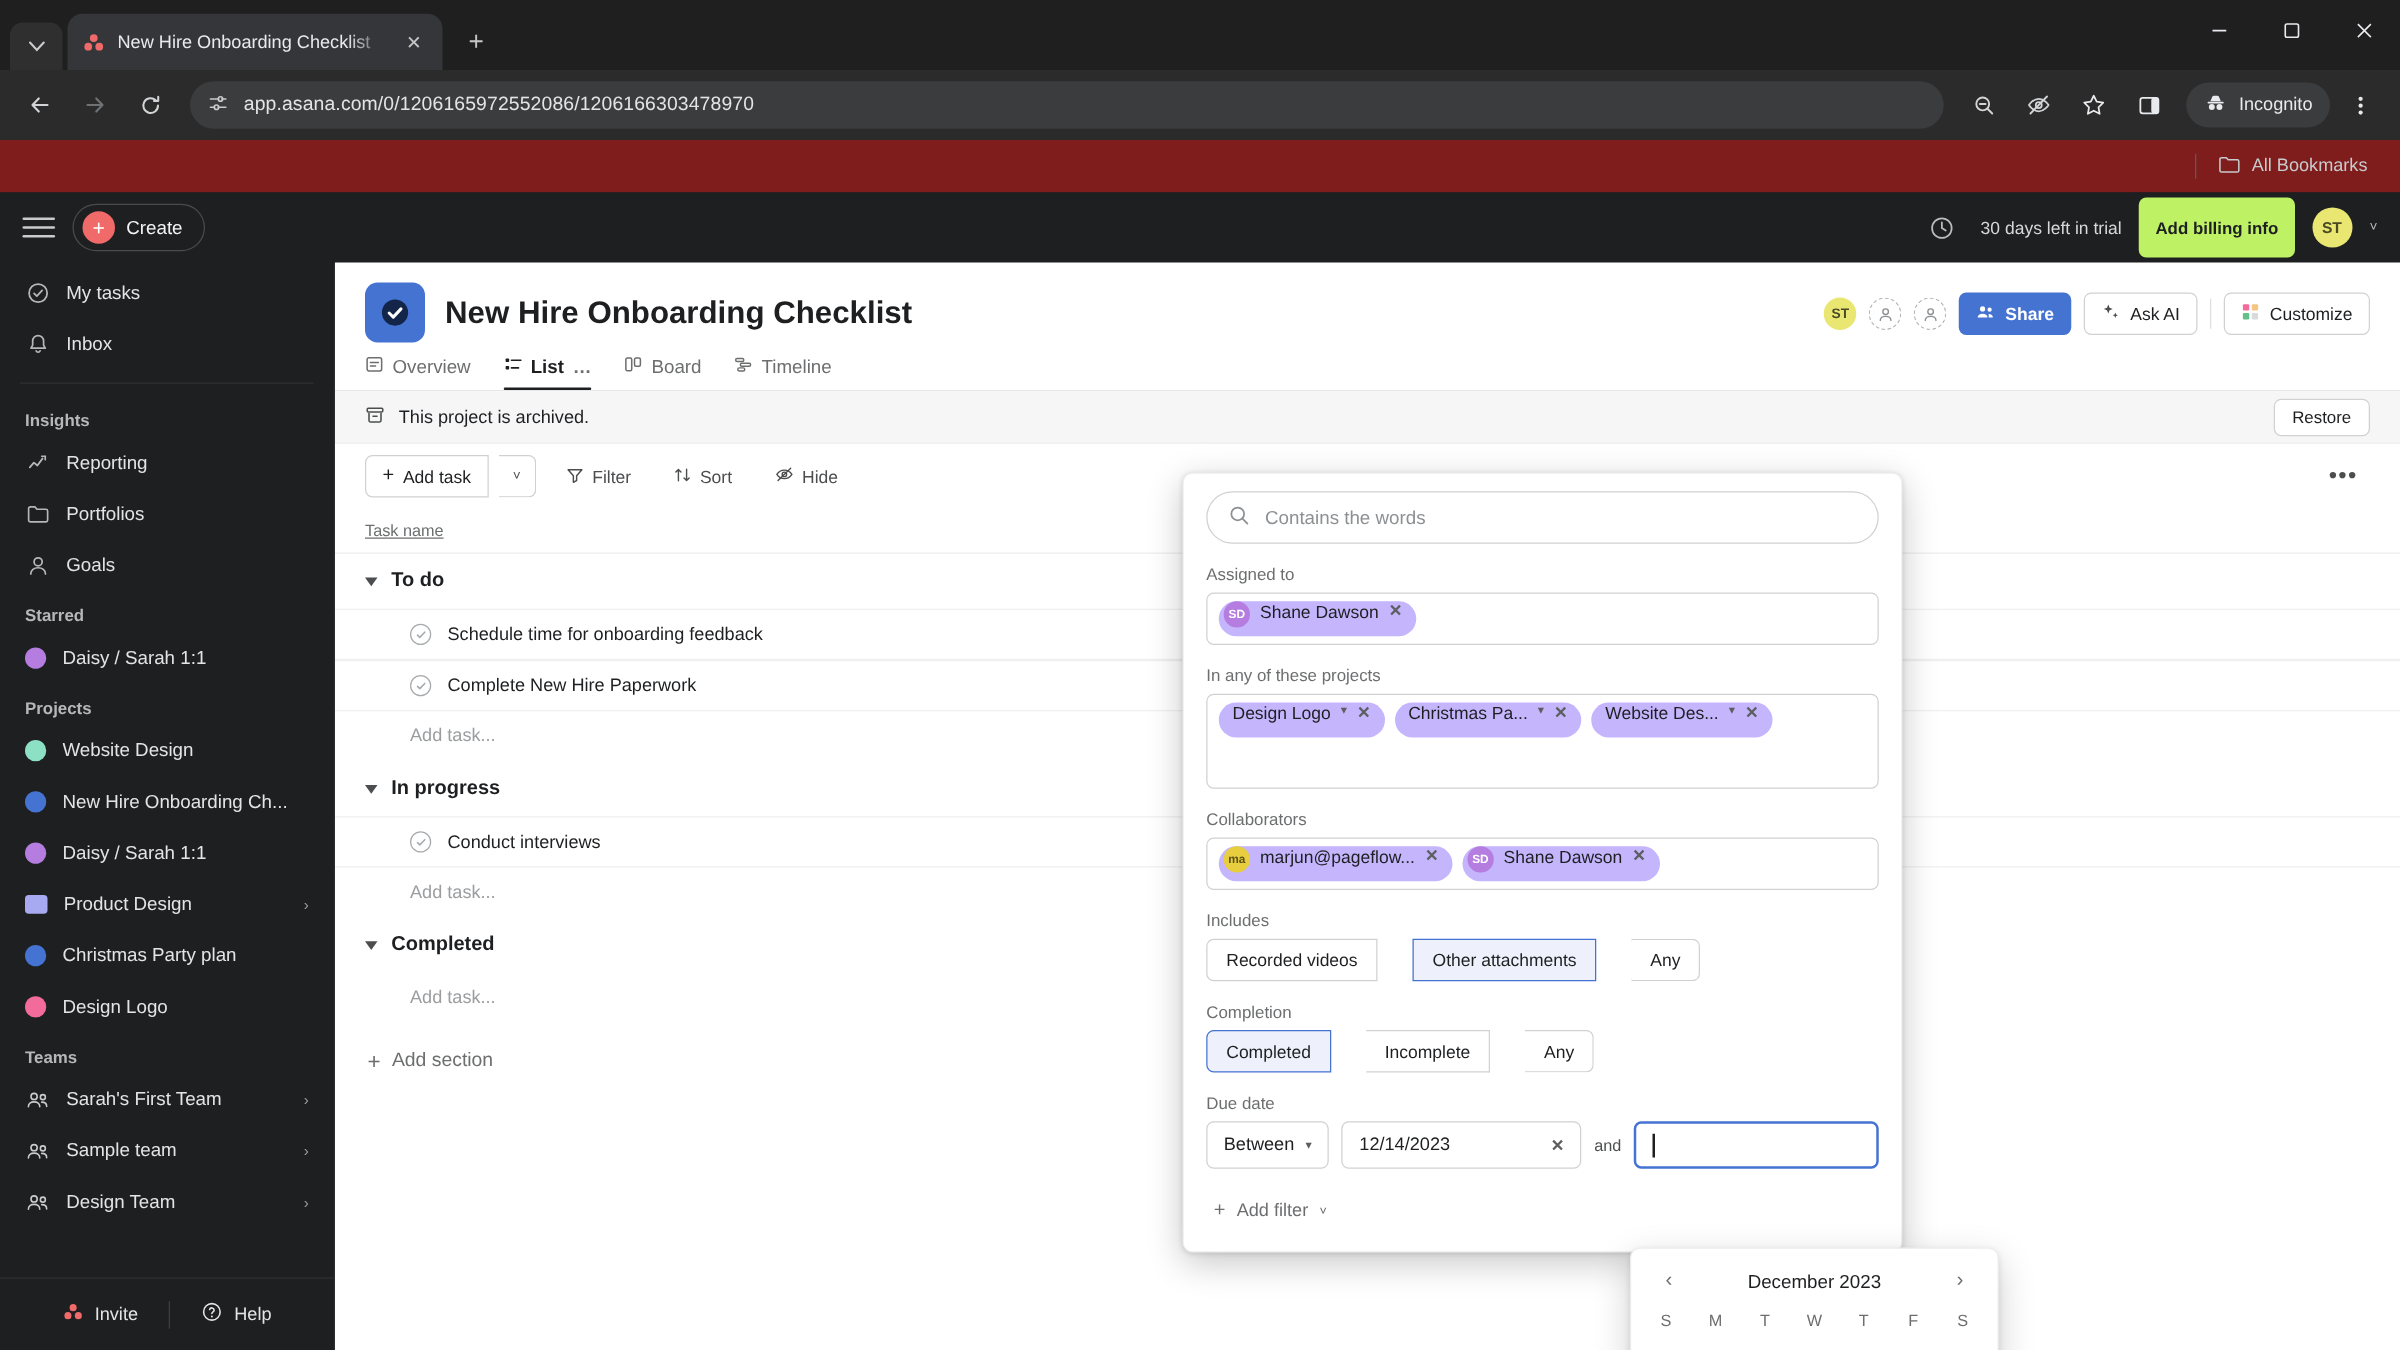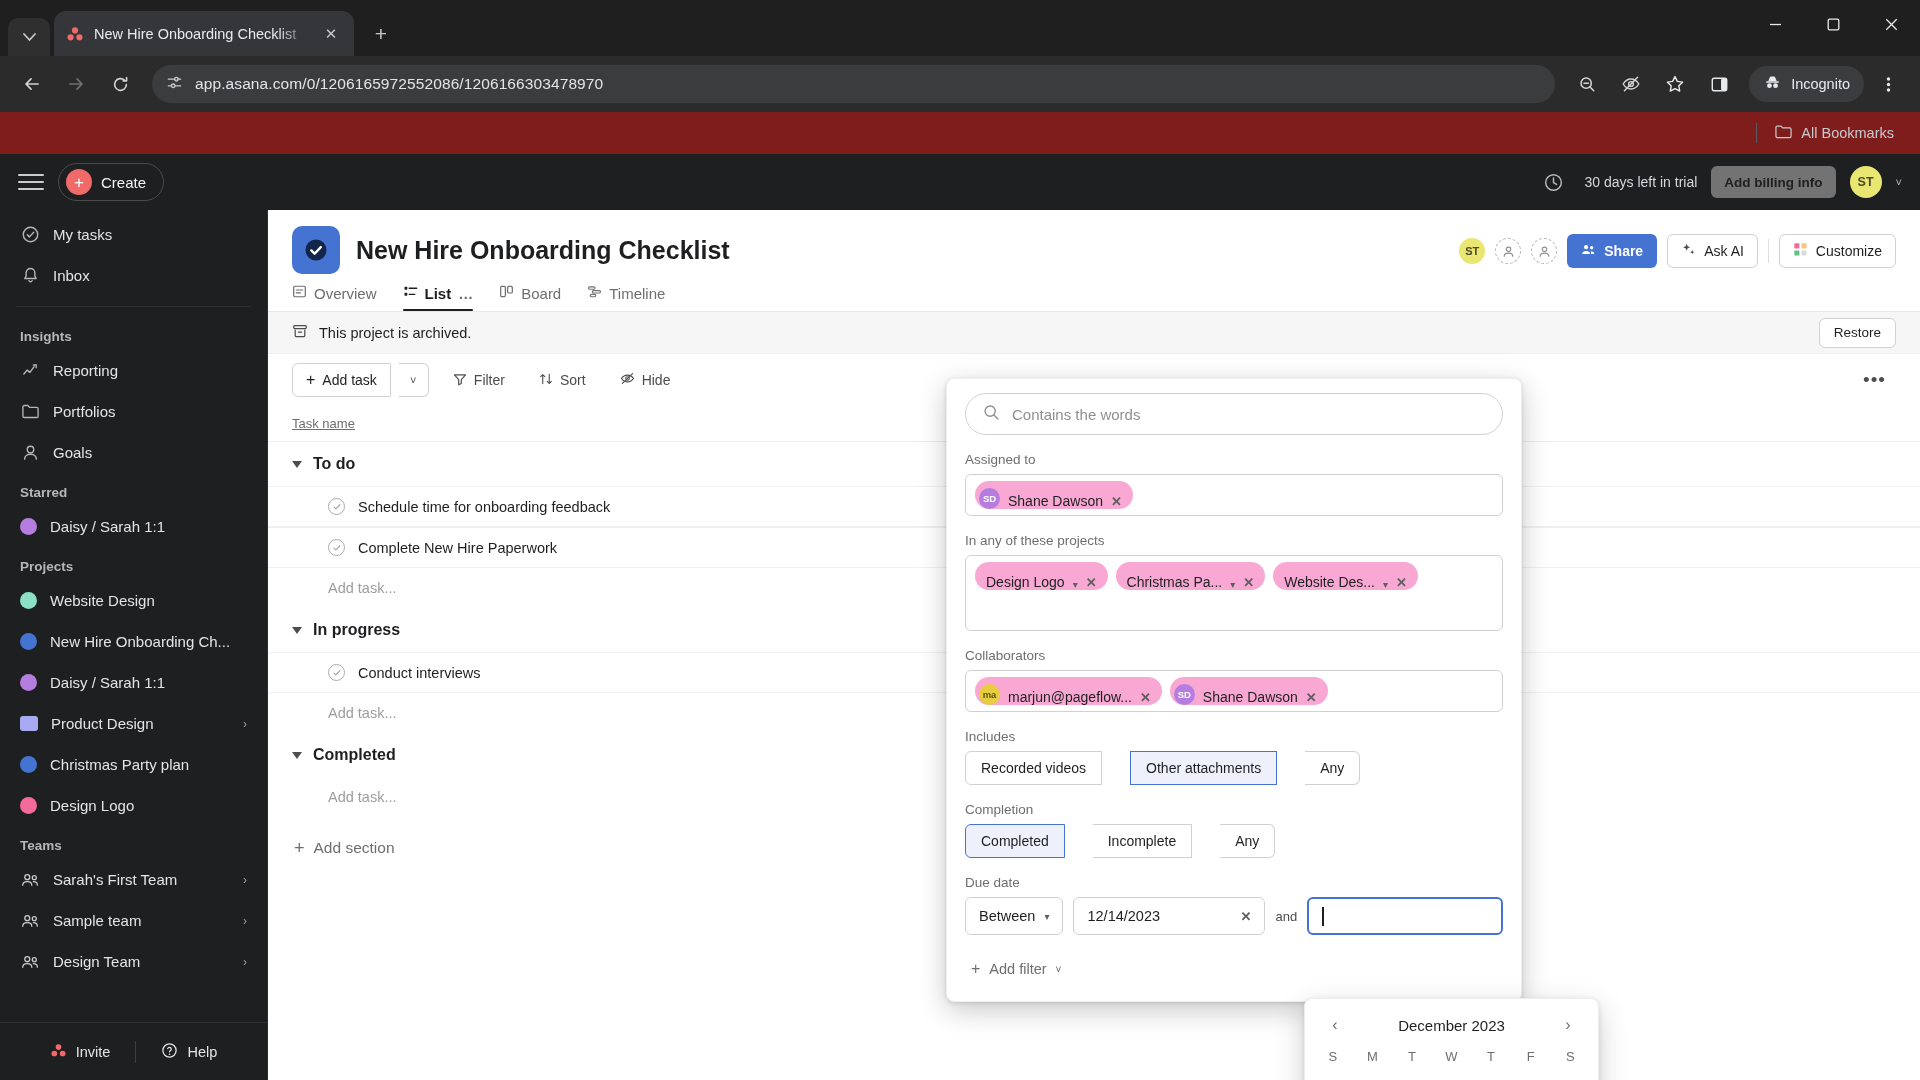--- a/index.html
+++ b/index.html
@@ -55,21 +55,21 @@
   .hamburger { width:26px; display:flex; flex-direction:column; gap:5px; }
   .hamburger span { height:2px; background:#c9cbcd; border-radius:1px; }
   .createbtn {
     height:38px; border:1px solid #4a4b4d; border-radius:19px; display:flex; align-items:center;
     gap:9px; padding:0 17px 0 7px; color:#f3f4f5; font-size:15px;
   }
   .plusdot { width:26px; height:26px; border-radius:50%; background:#f06a6a; display:flex; align-items:center; justify-content:center; color:#fff; font-size:17px; line-height:1; }
   .topbar-spacer { flex:1; }
   .clockicon { width:34px; height:34px; display:flex; align-items:center; justify-content:center; color:#b9bbbd; }
   .trialtxt { font-size:14px; color:#d6d8da; }
-  .billbtn { height:32px; background:#737373; color:#1e1f21; border-radius:6px; font-size:13.5px; display:flex; align-items:center; padding:0 13px; font-weight:600; }
+  .billbtn { height:48px; background:#bef264; color:#1e1f21; border-radius:6px; font-size:13.5px; display:flex; align-items:center; padding:0 13px; font-weight:600; }
   .avatar-top { width:32px; height:32px; border-radius:50%; background:#eae672; color:#4a4a23; font-size:12.5px; font-weight:700; display:flex; align-items:center; justify-content:center; }
   .chevsm { color:#b9bbbd; font-size:11px; }
 
   .body-row { flex:1; display:flex; min-height:0; }
 
   
   .sidebar { width:268px; flex:0 0 268px; background:#1e1f21; display:flex; flex-direction:column; border-right:1px solid #2c2d2f; padding-top:4px; }
   .sb-scroll { flex:1; overflow:hidden; padding:0 10px; }
   .sb-item { height:41px; display:flex; align-items:center; gap:13px; padding:0 10px; border-radius:7px; color:#e3e4e6; font-size:15px; }
   .sb-ico { width:20px; height:20px; flex:0 0 20px; display:flex; align-items:center; justify-content:center; color:#b5b7b9; }
@@ -132,21 +132,21 @@
     background:#fff; border-radius:8px; box-shadow:0 1px 4px rgba(0,0,0,.12), 0 8px 28px rgba(0,0,0,.22);
     padding:14px 18px 0; z-index:40; border:1px solid #edeeef;
     max-height:706px; overflow:hidden;
   }
   .searchbox { height:42px; border:1px solid #cfd1d3; border-radius:21px; display:flex; align-items:center; gap:12px; padding:0 17px; }
   .search-ph { font-size:15px; color:#8d9093; }
   .fgroup { margin-top:17px; }
   .flabel { font-size:13.5px; color:#6d6e6f; margin-bottom:7px; }
   .fbox { min-height:42px; border:1px solid #cfd1d3; border-radius:6px; display:flex; align-items:center; flex-wrap:wrap; gap:8px; padding:6px 9px; }
   .fbox.tall { min-height:76px; align-items:flex-start; align-content:flex-start; }
-  .chip { height:28px; background:#f9a8d4; border-radius:14px; display:flex; align-items:flex-end; gap:8px; padding:0 11px 0 4px; font-size:14px; color:#1e1f21; }
+  .chip { height:28px; background:#c4b5fd; border-radius:14px; display:flex; align-items:flex-start; gap:8px; padding:0 11px 0 4px; font-size:14px; color:#1e1f21; }
   .chip-ava { width:21px; height:21px; border-radius:50%; font-size:9.5px; font-weight:700; display:flex; align-items:center; justify-content:center; color:#fff; }
   .chip-x { color:#5c5e60; font-size:13px; font-weight:600; }
   .chip-cv { color:#5c5e60; font-size:10px; }
   .chip-txt { white-space:nowrap; }
   .chip.plain { padding:0 11px; }
 
   .segmented { display:flex;gap:28px; }
   .seg { height:34px; border:1px solid #cfd1d3; border-left:none; display:flex; align-items:center; padding:0 15px; font-size:14px; color:#1e1f21; background:#fff; }
   .seg:first-child { border-left:1px solid #cfd1d3; border-radius:6px 0 0 6px; }
   .seg:last-child { border-radius:0 6px 6px 0; }

